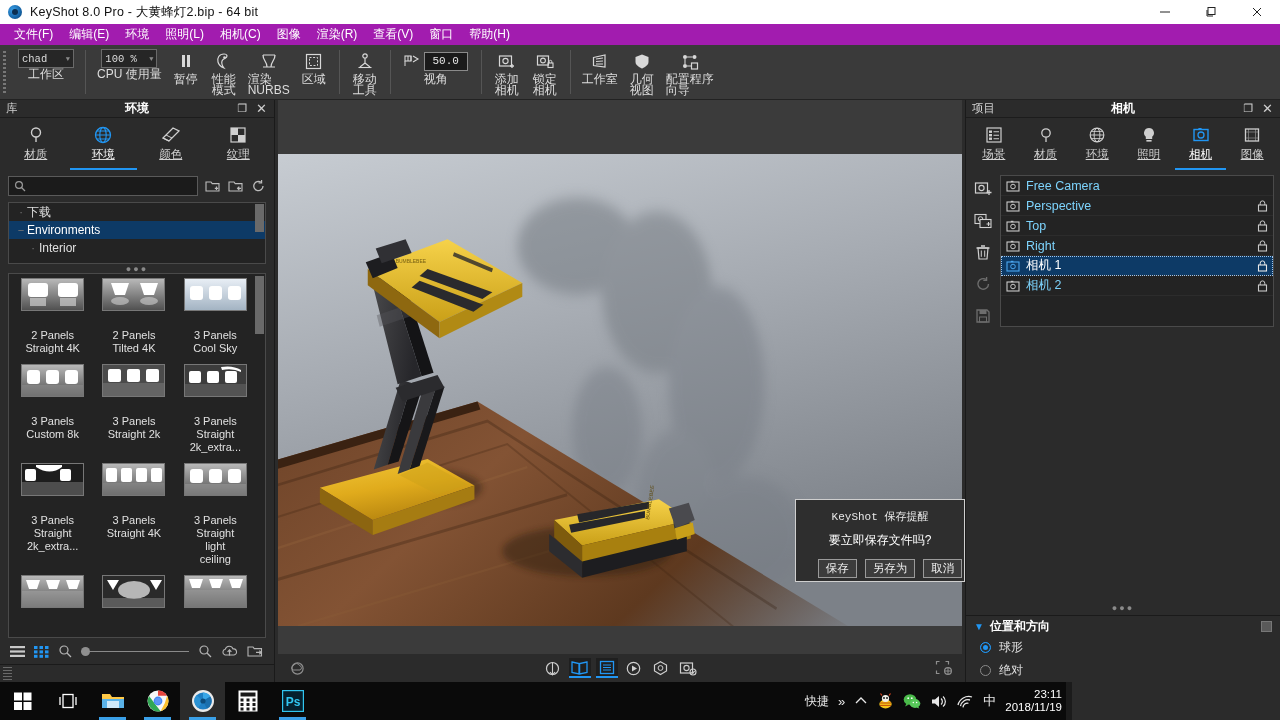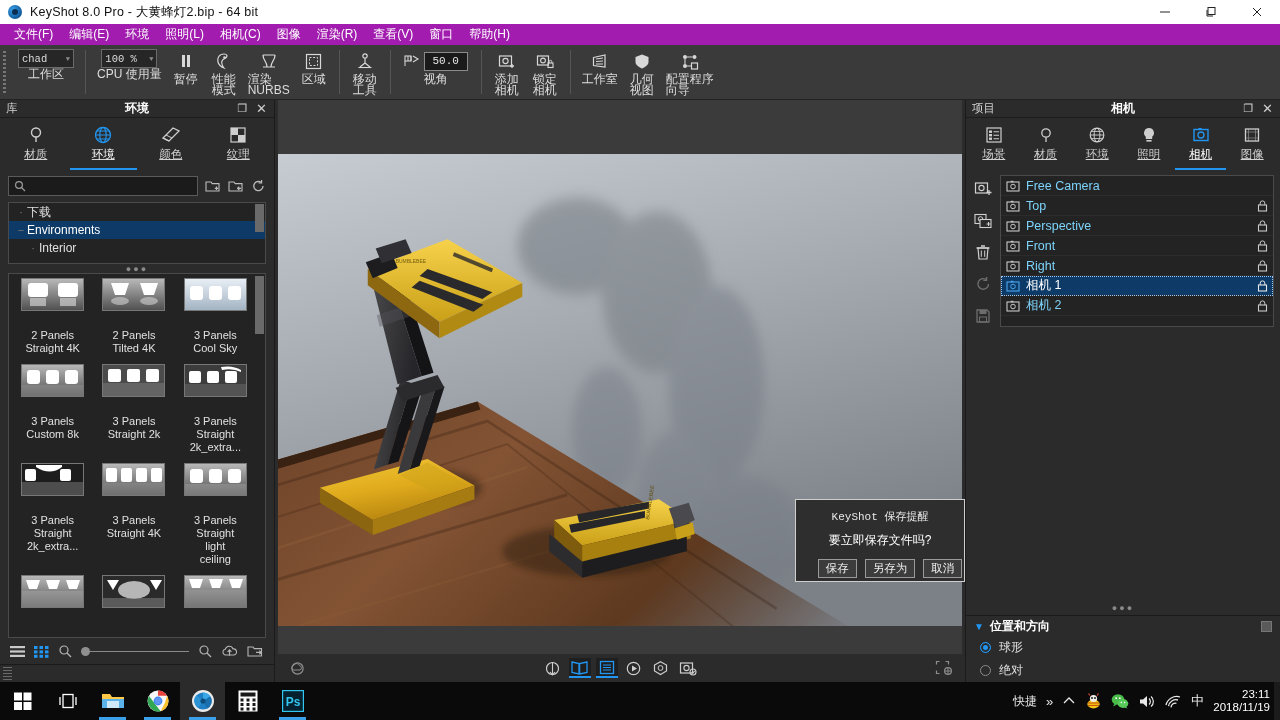--- a/index.html
+++ b/index.html
@@ -134,21 +134,21 @@
   .modal{position:absolute;left:795px;top:499px;width:170px;height:83px;background:#2e2e2e;
     border:1px solid #cfcfcf;display:flex;flex-direction:column;align-items:center;
     padding-top:9px;z-index:50;}
   .m-t1{font-size:11px;color:#e8e8e8;font-family:"Liberation Mono",monospace;}
   .m-t2{font-size:12px;color:#fff;margin-top:8px;}
   .m-btns{display:flex;gap:8px;margin-top:10px;padding-left:20px;}
   .m-btn{min-width:36px;height:19px;background:#3c3c3c;border:1px solid #9a9a9a;
     color:#eee;font-size:11.5px;display:flex;align-items:center;justify-content:center;padding:0 7px;}
 
   
-  .taskbar{position:absolute;left:0;bottom:0;width:1280px;height:38px;background:#0a0a0a;display:flex;align-items:center;}
+  .taskbar{position:absolute;left:0;bottom:0;width:1072px;height:38px;background:#0a0a0a;display:flex;align-items:center;}
   .tb-ico{width:45px;height:38px;display:flex;align-items:center;justify-content:center;position:relative;}
   .tb-ico.active{background:#2b2b2b;}
   .tb-ico .uline{position:absolute;bottom:0;left:9px;right:9px;height:3px;background:#3aa0e8;}
   .tray{margin-left:auto;display:flex;align-items:center;gap:9px;padding-right:10px;color:#e8e8e8;font-size:12px;}
   .clock{display:flex;flex-direction:column;align-items:flex-end;line-height:13px;font-size:11.5px;color:#fff;}
   .tray-strip{position:absolute;right:0;top:0;width:6px;height:38px;background:#1b1b1b;}
 
   svg{display:block;}
 </style>
 </head>
@@ -1014,62 +1014,46 @@
           </div>
 
           <div class="crow">
             <span>
               <svg width="14" height="12" viewBox="0 0 14 12">
                   <rect x="1" y="2" width="12" height="9" fill="none" stroke="#c9c9c9" stroke-width="1.1"></rect>
                   <circle cx="7" cy="6.5" r="2.3" fill="none" stroke="#c9c9c9" stroke-width="1"></circle>
                   <rect x="4.8" y="0.8" width="2.6" height="1.4" fill="#c9c9c9"></rect>
                 </svg>
             </span>
-            <span>Top</span>
+            <span>Perspective</span>
             <span class="lock">
               <svg width="11" height="12" viewBox="0 0 11 12">
                   <rect x="1.5" y="5" width="8" height="6" fill="none" stroke="#c9c9c9" stroke-width="1.1"></rect>
                   <path d="M3.2 5 L3.2 3.2 A2.3 2.3 0 0 1 7.8 3.2 L7.8 5" fill="none" stroke="#c9c9c9" stroke-width="1"></path>
                 </svg>
             </span>
           </div>
 
           <div class="crow">
             <span>
               <svg width="14" height="12" viewBox="0 0 14 12">
                   <rect x="1" y="2" width="12" height="9" fill="none" stroke="#c9c9c9" stroke-width="1.1"></rect>
                   <circle cx="7" cy="6.5" r="2.3" fill="none" stroke="#c9c9c9" stroke-width="1"></circle>
                   <rect x="4.8" y="0.8" width="2.6" height="1.4" fill="#c9c9c9"></rect>
                 </svg>
             </span>
-            <span>Perspective</span>
+            <span>Top</span>
             <span class="lock">
               <svg width="11" height="12" viewBox="0 0 11 12">
                   <rect x="1.5" y="5" width="8" height="6" fill="none" stroke="#c9c9c9" stroke-width="1.1"></rect>
                   <path d="M3.2 5 L3.2 3.2 A2.3 2.3 0 0 1 7.8 3.2 L7.8 5" fill="none" stroke="#c9c9c9" stroke-width="1"></path>
                 </svg>
             </span>
           </div>
 
-          <div class="crow">
-            <span>
-              <svg width="14" height="12" viewBox="0 0 14 12">
-                  <rect x="1" y="2" width="12" height="9" fill="none" stroke="#c9c9c9" stroke-width="1.1"></rect>
-                  <circle cx="7" cy="6.5" r="2.3" fill="none" stroke="#c9c9c9" stroke-width="1"></circle>
-                  <rect x="4.8" y="0.8" width="2.6" height="1.4" fill="#c9c9c9"></rect>
-                </svg>
-            </span>
-            <span>Front</span>
-            <span class="lock">
-              <svg width="11" height="12" viewBox="0 0 11 12">
-                  <rect x="1.5" y="5" width="8" height="6" fill="none" stroke="#c9c9c9" stroke-width="1.1"></rect>
-                  <path d="M3.2 5 L3.2 3.2 A2.3 2.3 0 0 1 7.8 3.2 L7.8 5" fill="none" stroke="#c9c9c9" stroke-width="1"></path>
-                </svg>
-            </span>
-          </div>
 
           <div class="crow">
             <span>
               <svg width="14" height="12" viewBox="0 0 14 12">
                   <rect x="1" y="2" width="12" height="9" fill="none" stroke="#c9c9c9" stroke-width="1.1"></rect>
                   <circle cx="7" cy="6.5" r="2.3" fill="none" stroke="#c9c9c9" stroke-width="1"></circle>
                   <rect x="4.8" y="0.8" width="2.6" height="1.4" fill="#c9c9c9"></rect>
                 </svg>
             </span>
             <span>Right</span>

